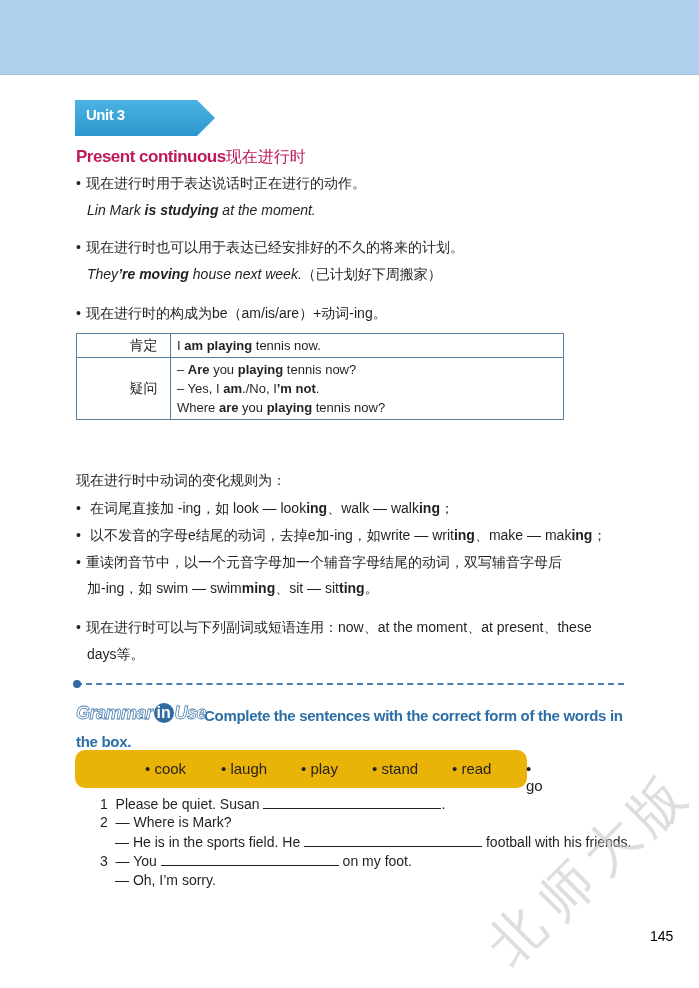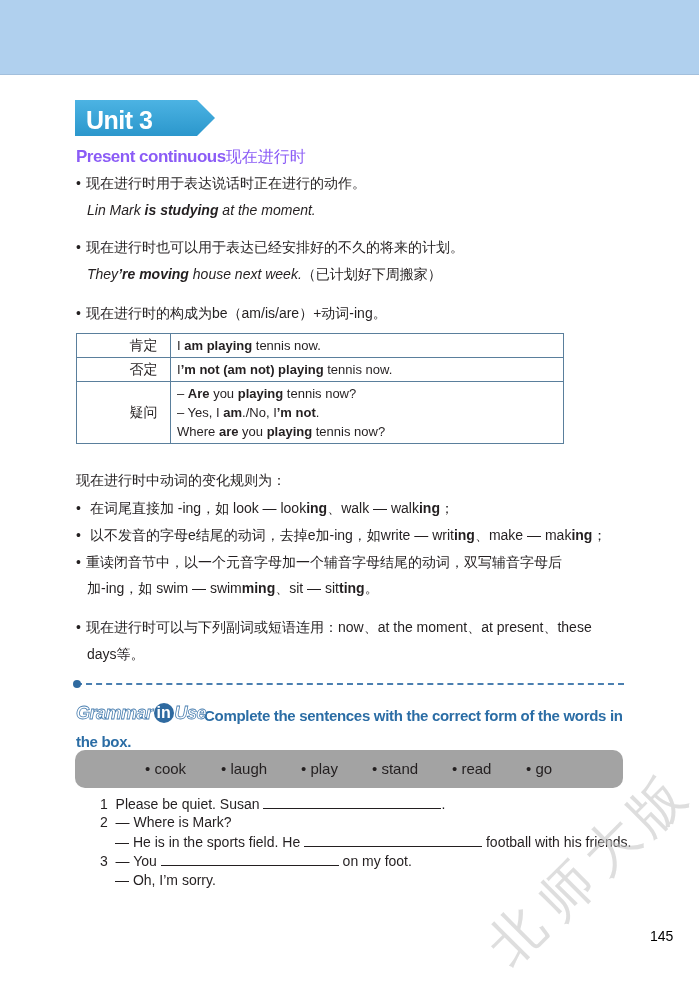--- a/index.html
+++ b/index.html
@@ -3,23 +3,23 @@
   <meta charset="utf-8">
   <style>
     * { margin: 0; padding: 0; box-sizing: border-box; }
     html, body { width: 699px; height: 988px; background: #ffffff; overflow: hidden; }
     body { position: relative; font-family: "Liberation Sans", "DejaVu Sans", sans-serif; color: #231f20; }
 
     .top-banner { position: absolute; left: 0; top: 0; width: 699px; height: 75px; background: #b0d0ee; border-bottom: 1px solid #a2bfdc; }
 
     .unit-tag { position: absolute; left: 75px; top: 100px; width: 140px; height: 36px; }
     .unit-tag svg { position: absolute; left: 0; top: 0; }
-    .unit-tag .label { position: absolute; left: 11px; top: 6px; font-size: 25px; font-weight: bold; color: #ffffff; letter-spacing: -0.5px; }
+    .unit-tag .label { position: absolute; left: 11px; top: 6px; font-size: 15px; font-weight: bold; color: #ffffff; letter-spacing: -0.5px; }
 
-    .section-title { position: absolute; left: 76px; top: 147px; font-size: 17px; font-weight: bold; color: #8b5cf6; letter-spacing: -0.5px; white-space: nowrap; }
+    .section-title { position: absolute; left: 76px; top: 147px; font-size: 17px; font-weight: bold; color: #be185d; letter-spacing: -0.5px; white-space: nowrap; }
     .section-title .zh { font-weight: normal; font-size: 16px; letter-spacing: 0; }
 
     .line { position: absolute; font-size: 14px; white-space: nowrap; color: #231f20; }
     .bullet::before { content: "•"; display: inline-block; width: 10px; }
     .eg { font-style: italic; }
     .b { font-weight: bold; }
 
     table.forms { position: absolute; left: 76px; top: 333px; width: 488px; border-collapse: collapse; font-size: 13px; }
     table.forms td { border: 1.5px solid #5a7f9c; padding: 2px 6px; vertical-align: middle; }
     table.forms td.k { width: 94px; text-align: center; font-size: 14px; padding-left: 46px; }
@@ -27,21 +27,21 @@
 
     .dashed-rule { position: absolute; left: 76px; top: 683px; width: 548px; height: 2px; border-top: 2px dashed #4a7fb0; }
     .dashed-rule .dot { position: absolute; left: -3px; top: -5px; width: 8px; height: 8px; border-radius: 50%; background: #2f6aa0; }
 
     .giu { position: absolute; left: 76px; top: 702px; height: 22px; display: flex; align-items: center; }
     .giu .g { font-size: 18px; font-weight: bold; color: #ffffff; -webkit-text-stroke: 0.8px #4a7fb0; letter-spacing: -0.5px; font-style: italic; }
     .giu .in { display: inline-flex; width: 20px; height: 20px; border-radius: 50%; background: #2f6aa0; color: #fff; font-size: 16px; font-weight: bold; align-items: center; justify-content: center; margin: 0 1px; }
 
     .instr { position: absolute; left: 76px; top: 703px; width: 550px; font-size: 15px; font-weight: bold; color: #2b6da5; line-height: 26px; text-indent: 128px; letter-spacing: -0.3px; }
 
-    .word-box { position: absolute; left: 75px; top: 750px; width: 548px; height: 38px; background: #a3a3a3; border-radius: 10px 10px 10px 10px; }
+    .word-box { position: absolute; left: 75px; top: 750px; width: 452px; height: 38px; background: #eab308; border-radius: 10px 10px 10px 10px; }
     .word-box .word { position: absolute; top: 10px; font-size: 15px; color: #231f20; }
 
     .q { position: absolute; font-size: 14px; white-space: nowrap; margin-left: 24px; }
     .blank { display: inline-block; border-bottom: 1px solid #231f20; height: 14px; vertical-align: baseline; }
 
     .watermark { position: absolute; left: 480px; top: 780px; width: 220px; height: 200px; pointer-events: none; }
     .watermark span { position: absolute; font-family: "DejaVu Serif", serif; font-size: 54px; color: #c9c9c9; opacity: 0.6; transform: rotate(-45deg); }
 
     .page-number { position: absolute; left: 650px; top: 928px; font-size: 14px; color: #000000; }
   </style>
@@ -78,26 +78,20 @@
 </div>
 
 <div class="line bullet" style="left:76px; top:305px;">现在进行时的构成为be（am/is/are）+动词-ing。</div>
 
 <table class="forms">
   <tbody>
       <tr>
     <td class="k">肯定</td>
     <td class="v">
       <span>I </span><b>am playing</b><span> tennis now.</span>
-    </td>
-  </tr>
-  <tr>
-    <td class="k">否定</td>
-    <td class="v">
-      <span>I</span><b>’m not (am not) playing</b><span> tennis now.</span>
     </td>
   </tr>
   <tr>
     <td class="k">疑问</td>
     <td class="v">
       <div><span>– </span><b>Are</b><span> you </span><b>playing</b><span> tennis now?</span></div>
       <div><span>– Yes, I </span><b>am</b><span>./No, I</span><b>’m not</b><span>.</span></div>
       <div><span>Where </span><b>are</b><span> you </span><b>playing</b><span> tennis now?</span></div>
     </td>
   </tr>

